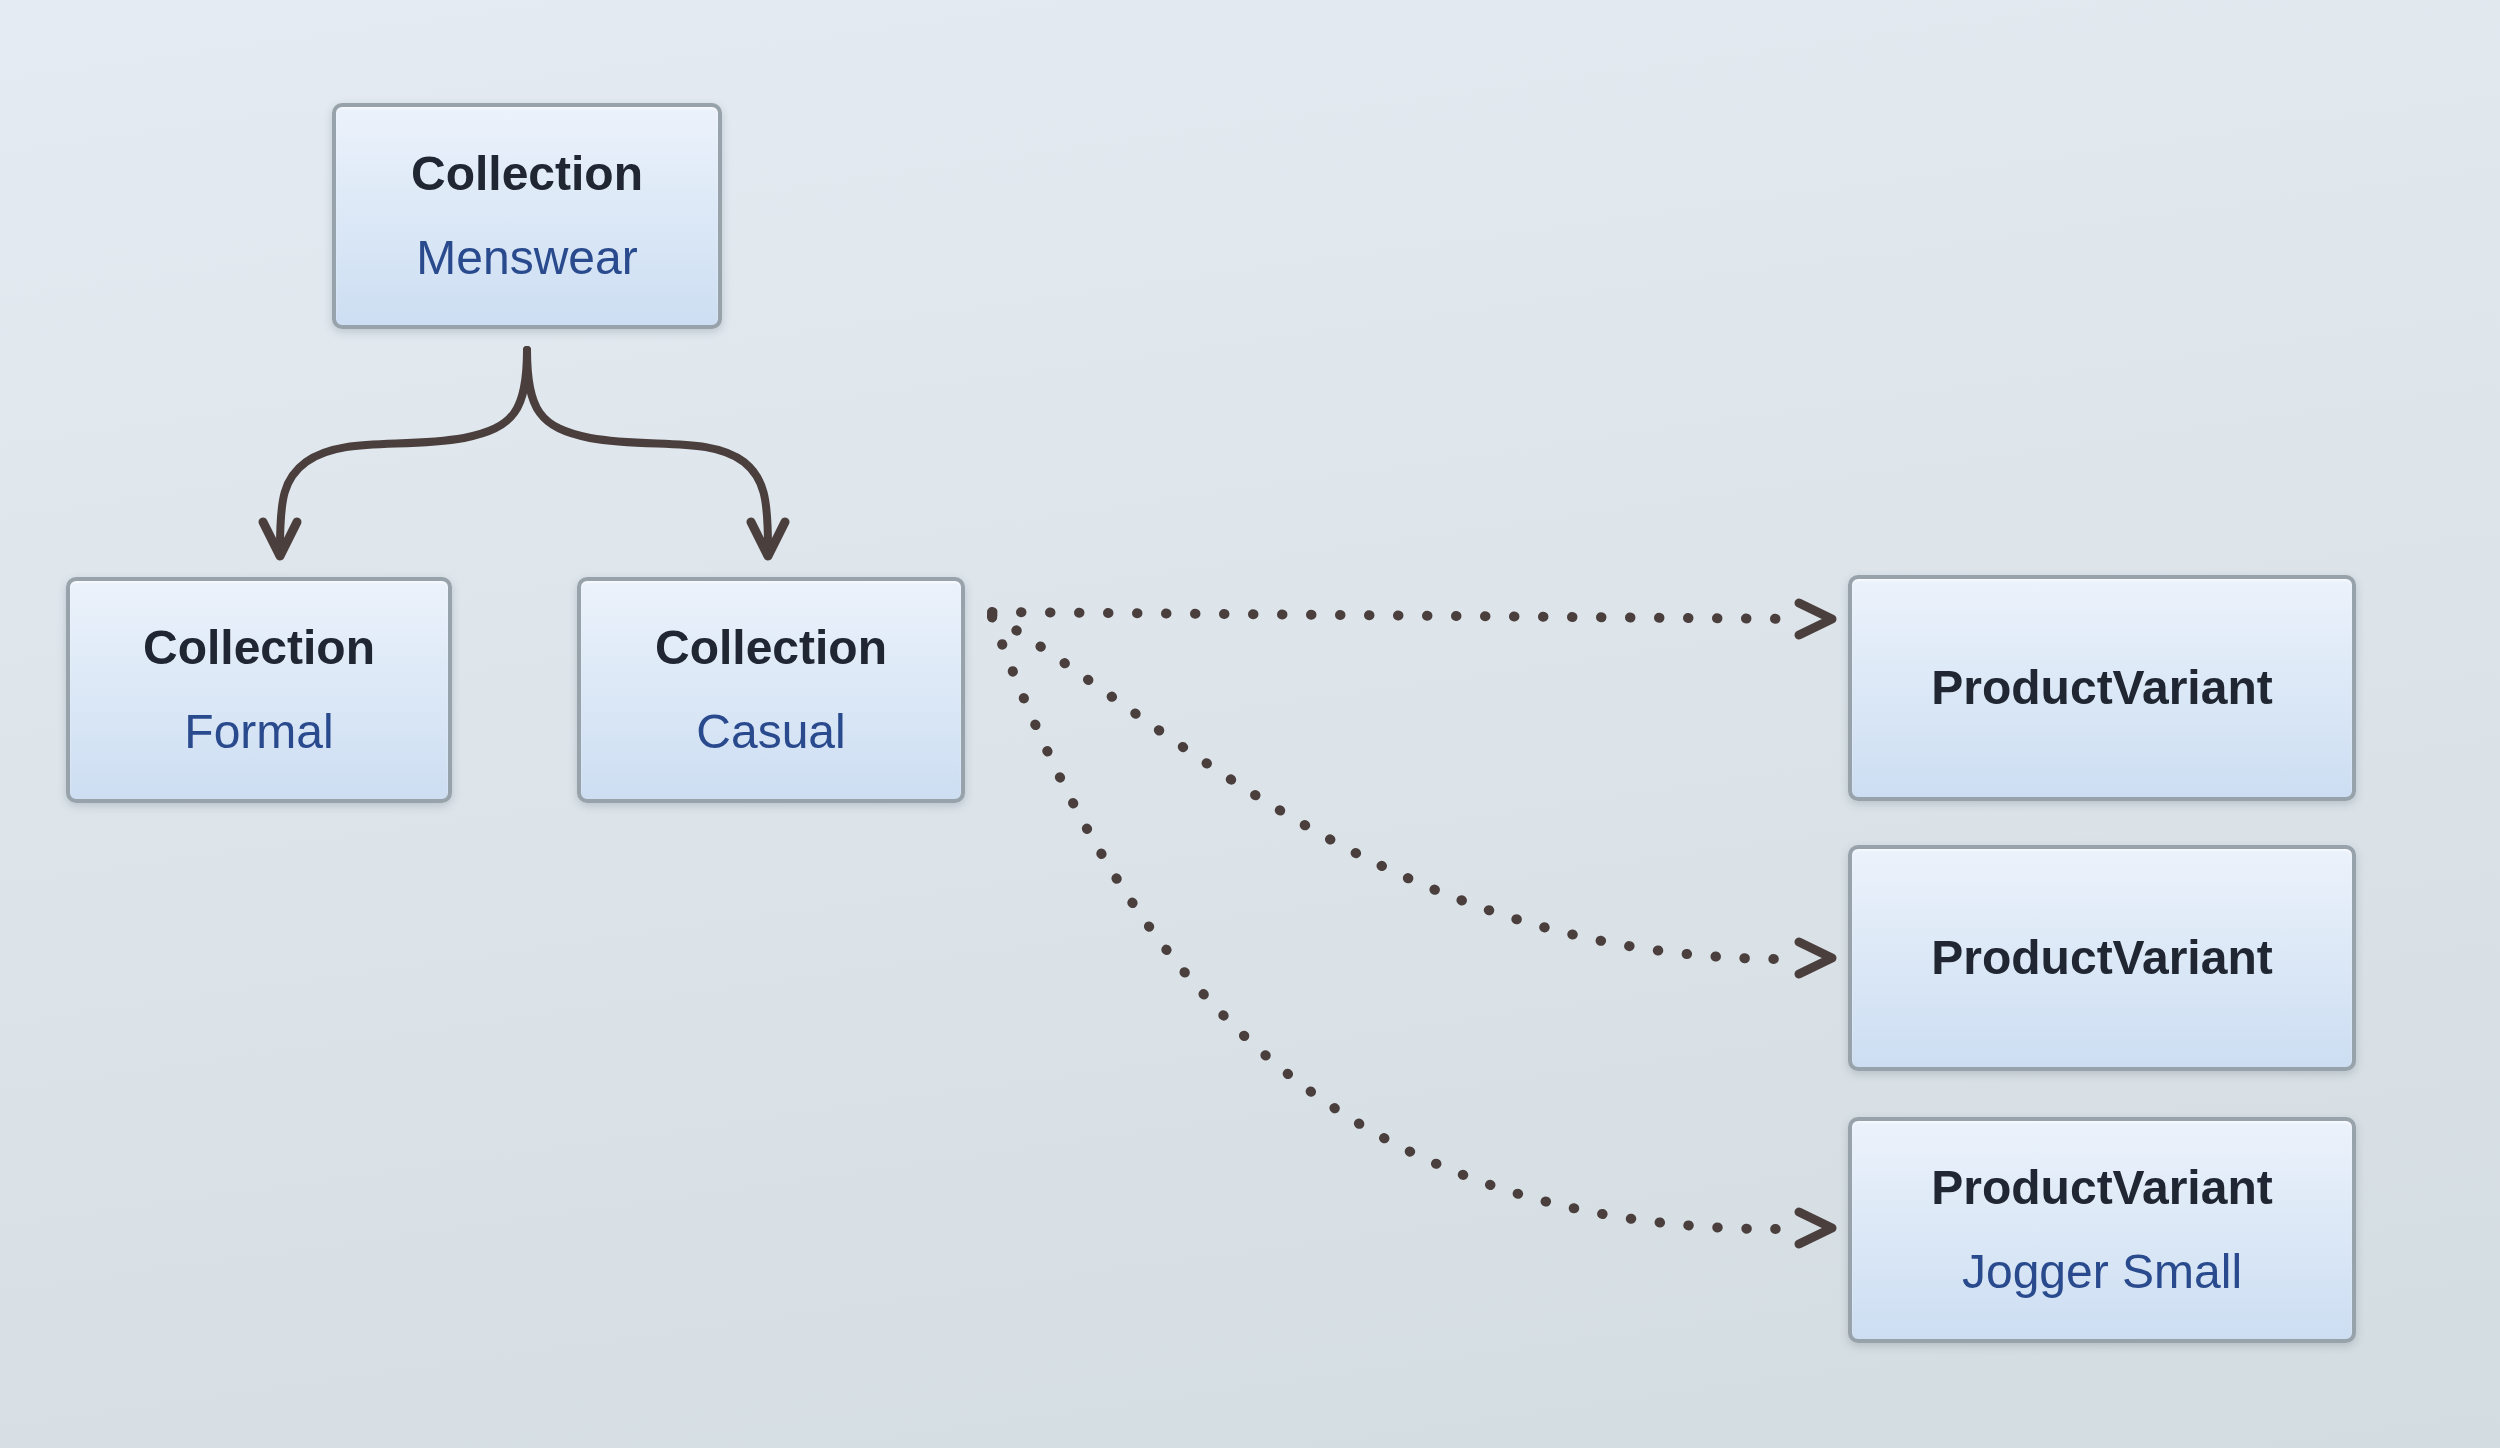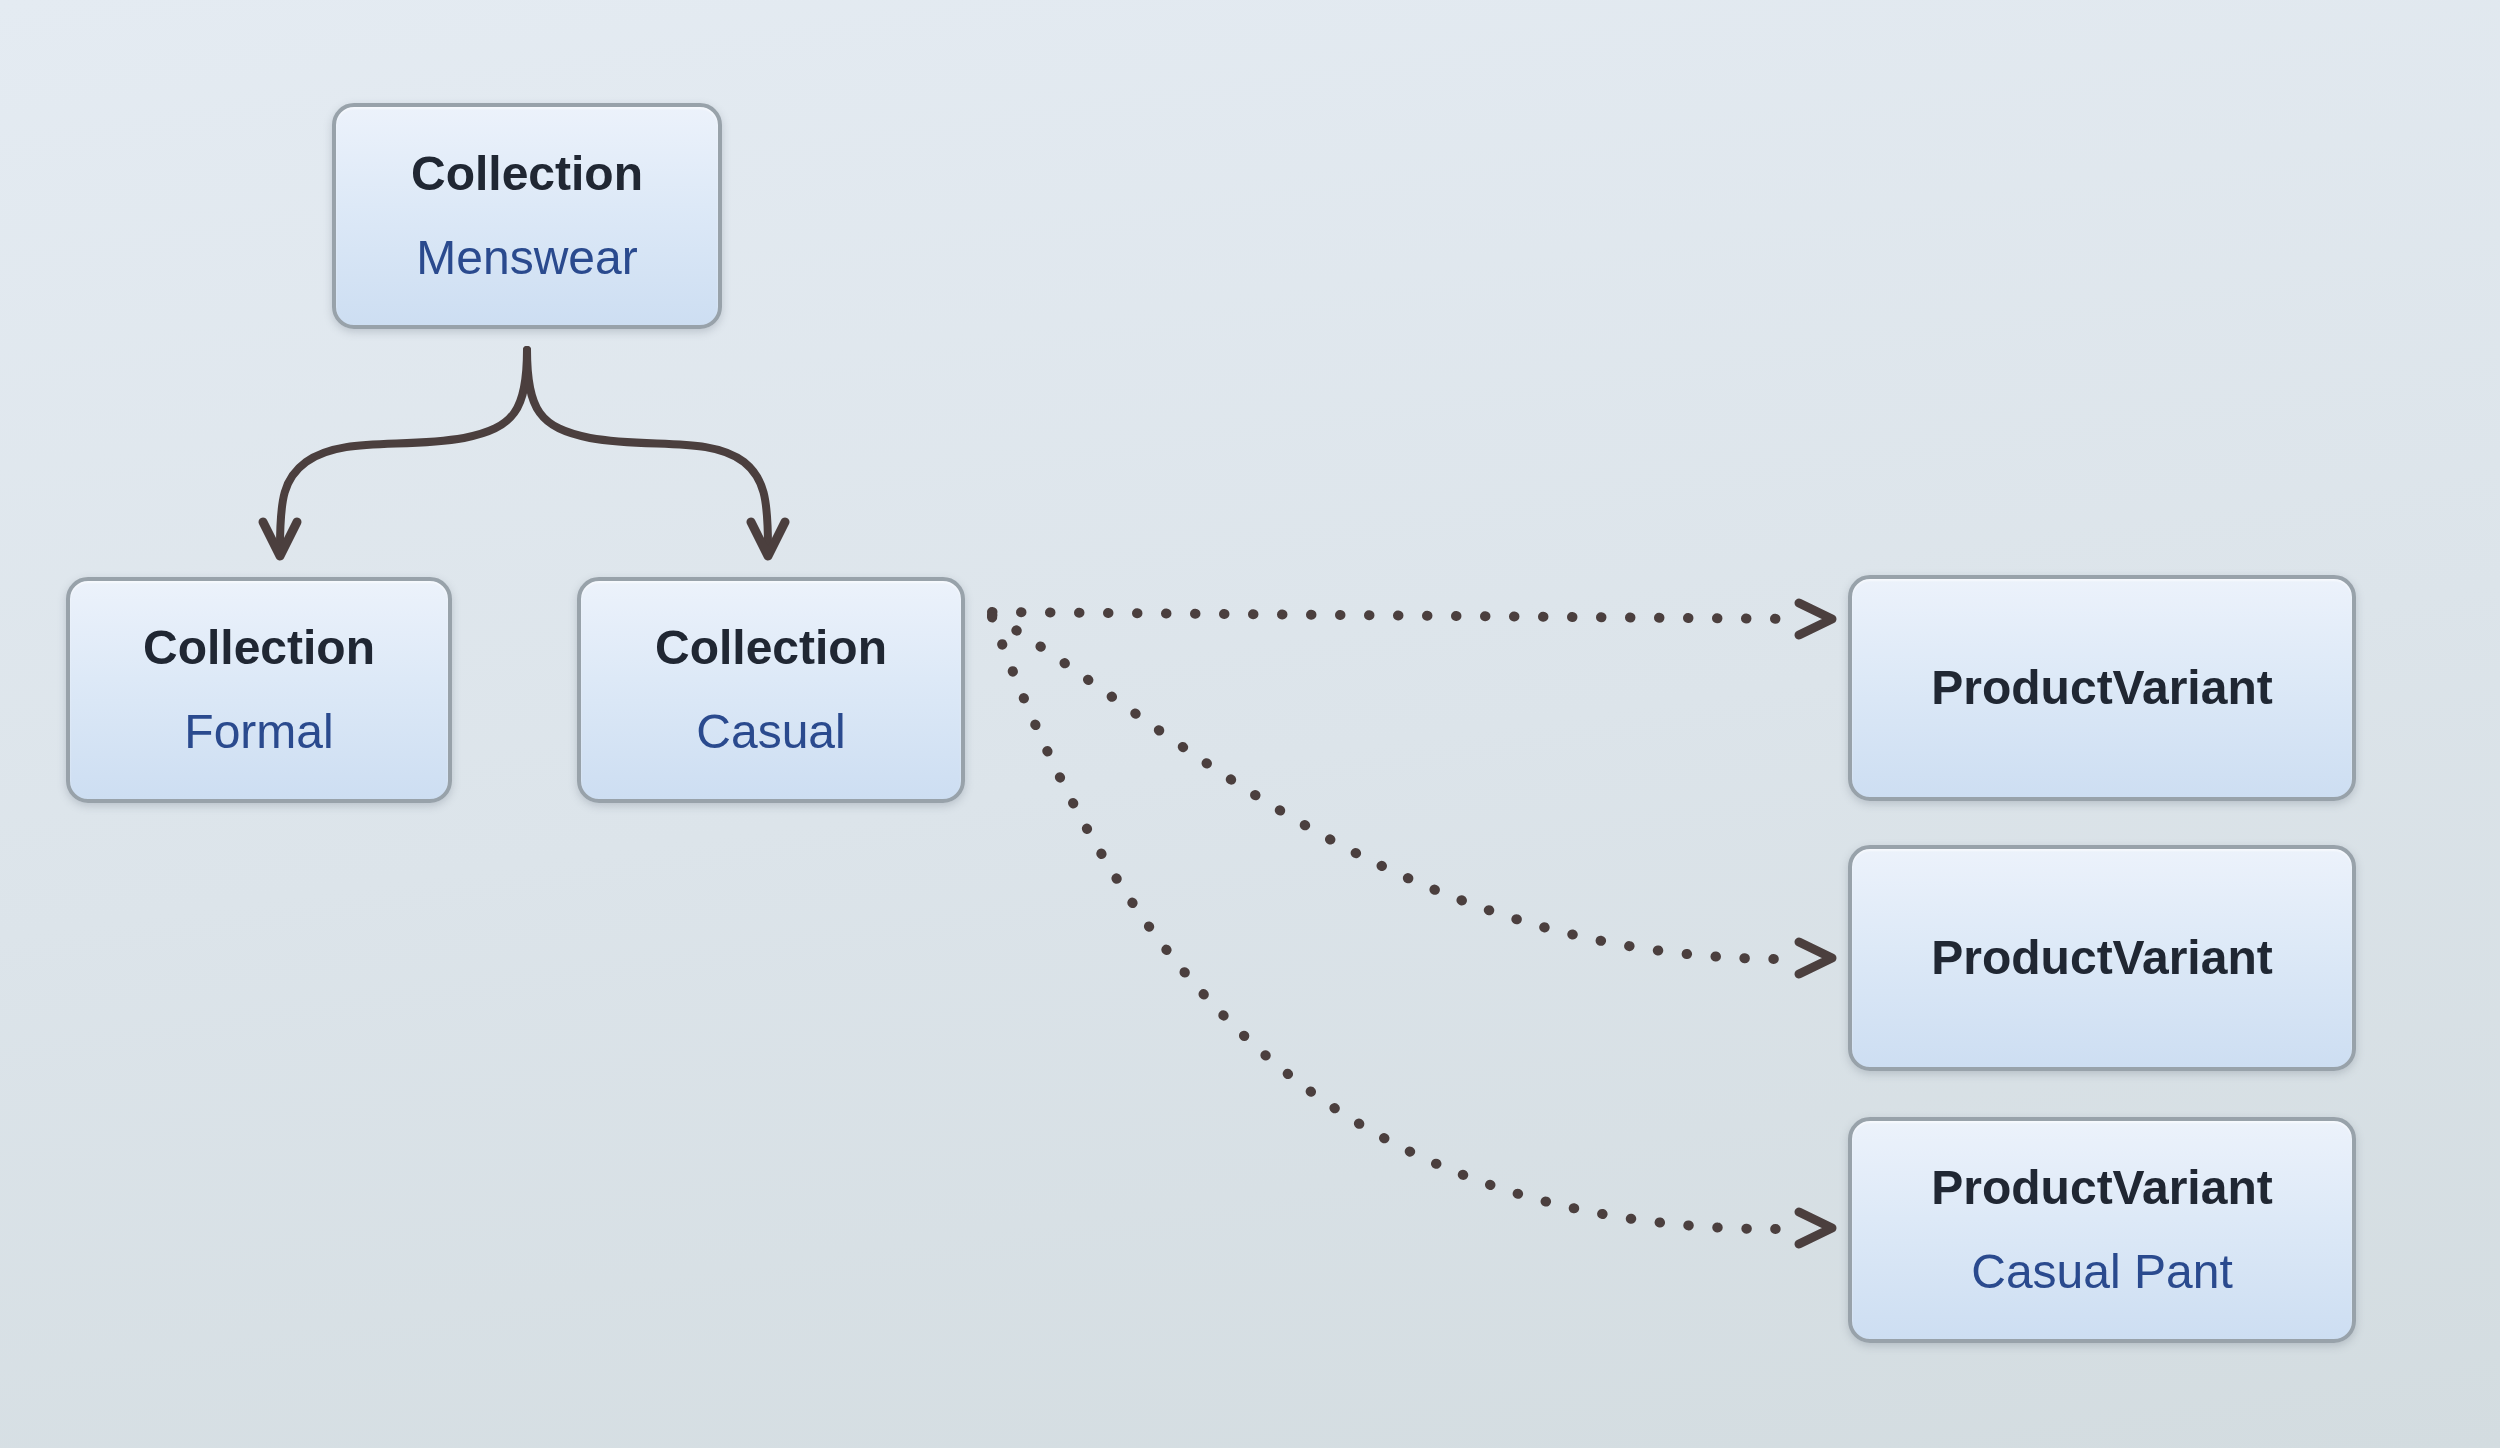--- a/index.html
+++ b/index.html
@@ -18,21 +18,21 @@
     overflow:hidden;
     background:linear-gradient(172deg,
       var(--background_top,#e4ebf2) 0%,
       var(--background_mid,#dce4ea) 52%,
       var(--background_bottom,#d3dce0) 100%);
   }
   .node{
     position:absolute;
     box-sizing:border-box;
     border:4px solid var(--node_border,#98a2aa);
-    border-radius:22px;
+    border-radius:10px;
     background:linear-gradient(180deg,
       var(--node_fill_top,#ecf2fb) 0%,
       var(--node_fill_mid,#dde9f7) 45%,
       var(--node_fill_bottom,#cddef2) 100%);
     box-shadow:0 3px 8px rgba(96,108,122,0.28), inset 0 2px 2px rgba(255,255,255,0.55);
     display:flex;
     flex-direction:column;
     justify-content:space-evenly;
     align-items:center;
     text-align:center;
@@ -127,16 +127,16 @@
   <div class="node" id="node-hoodie">
     <div class="type">ProductVariant</div>
   </div>
 
   <div class="node" id="node-tshirt">
     <div class="type">ProductVariant</div>
   </div>
 
   <div class="node" id="node-jogger">
     <div class="type">ProductVariant</div>
-    <div class="name">Casual Pant</div>
+    <div class="name">Jogger Small</div>
   </div>
 
 </div>
 
 </body></html>

